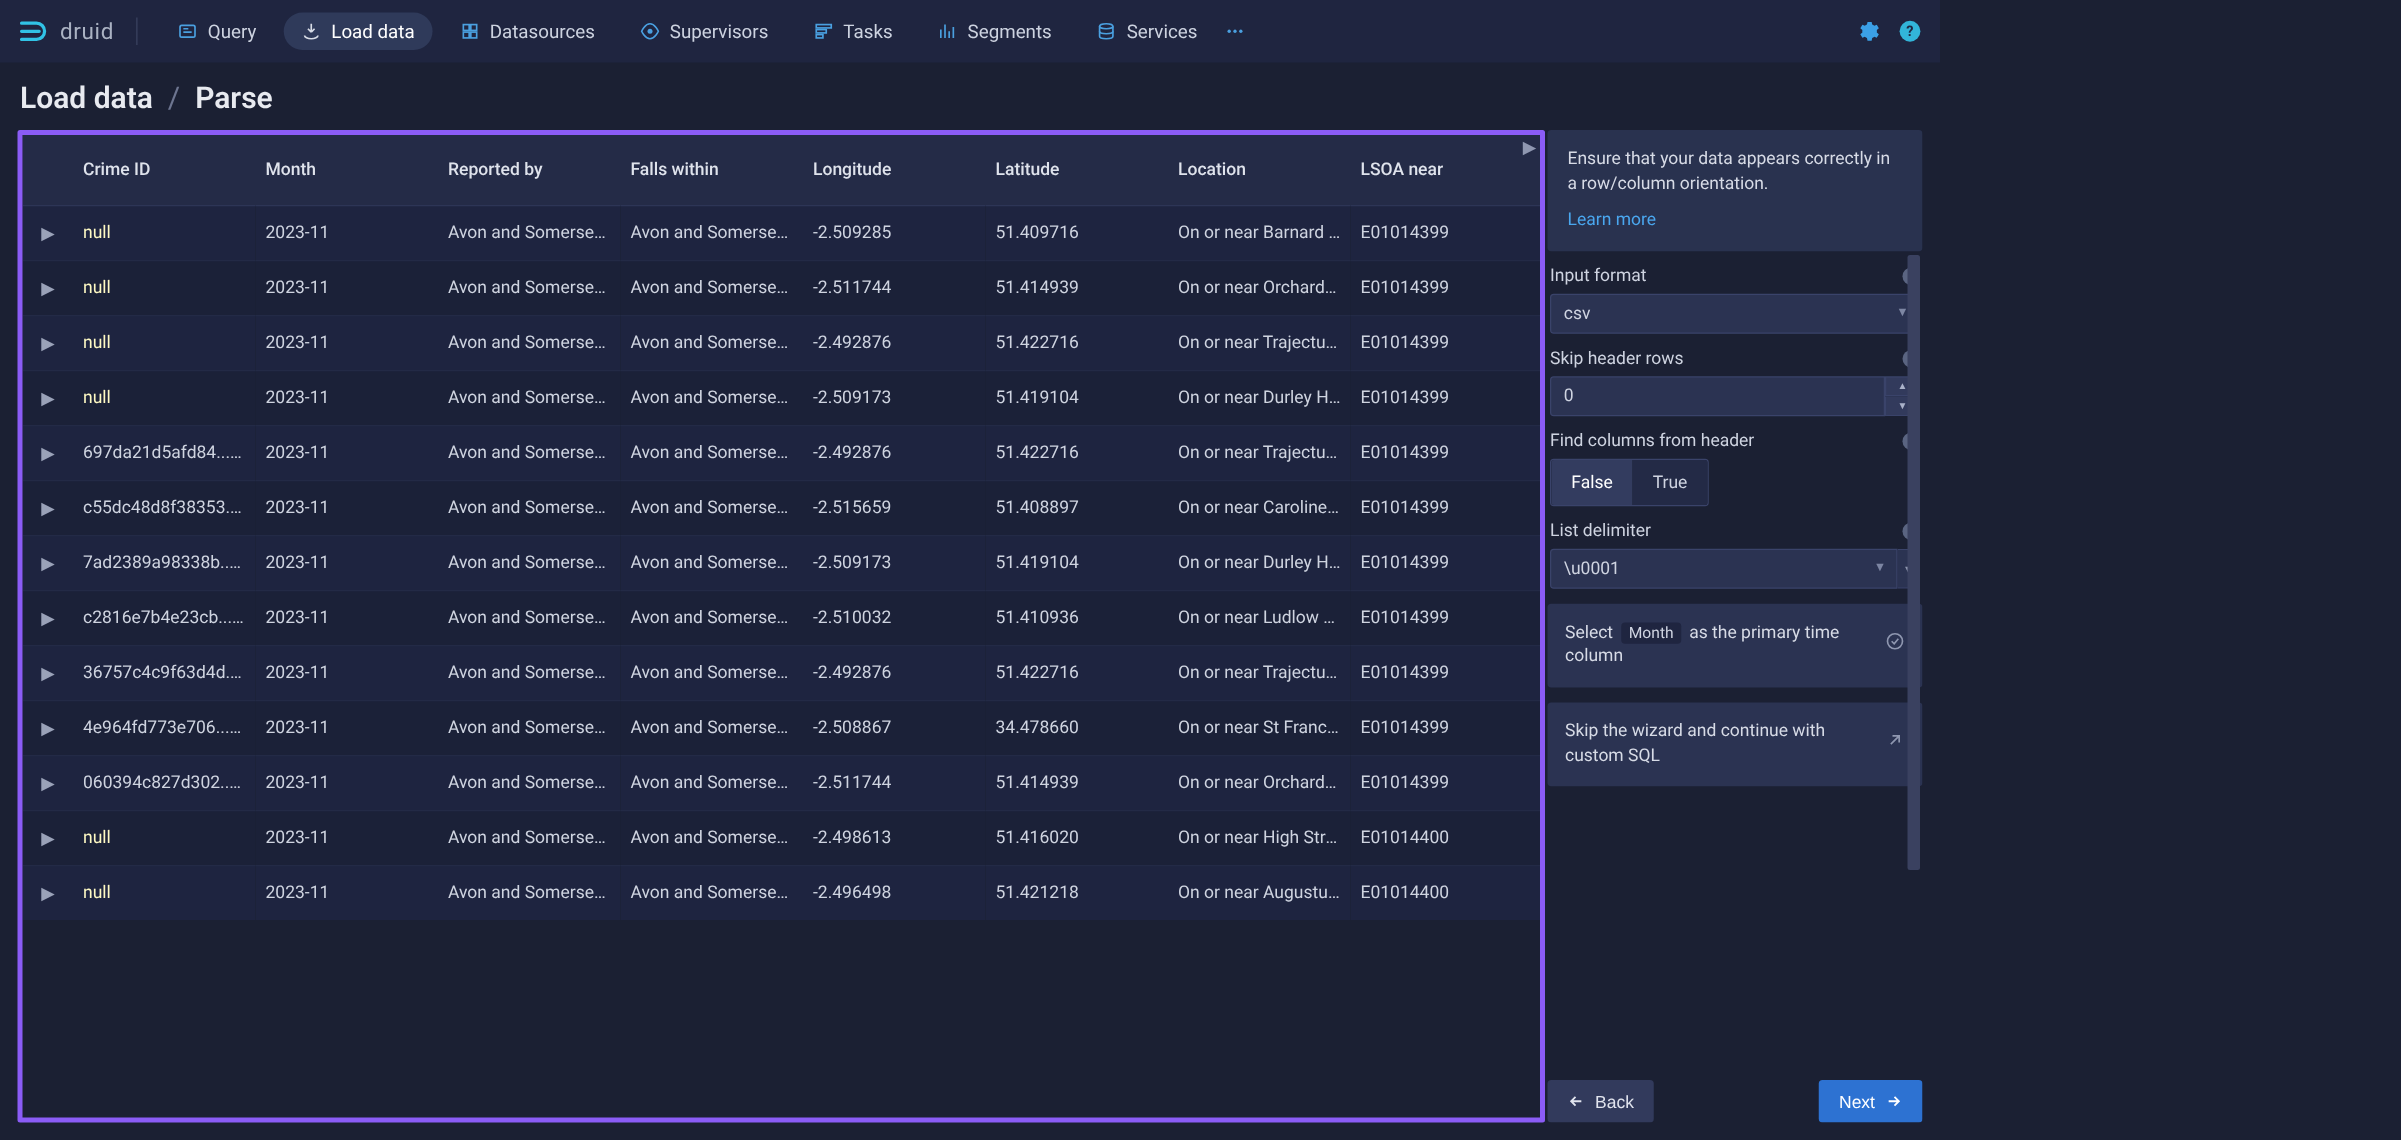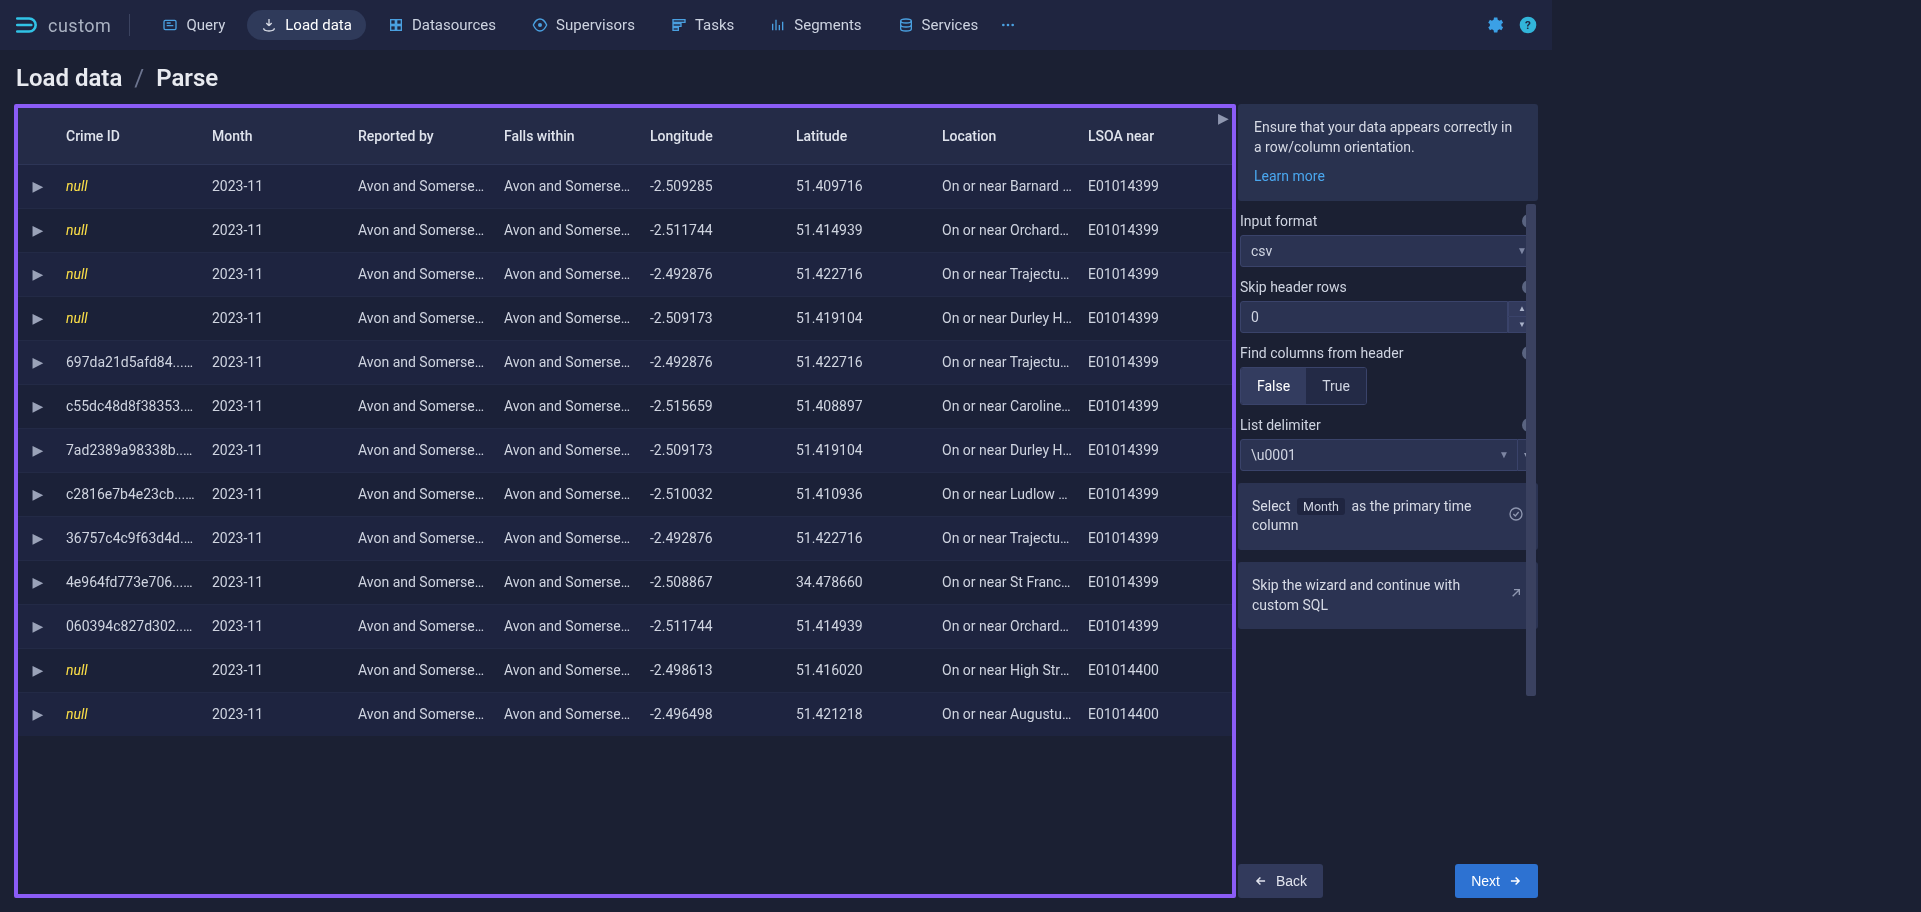--- a/index.html
+++ b/index.html
@@ -56,21 +56,21 @@
   }
   tbody tr { height: 44px; }
   tbody tr:nth-child(odd){ background:#1e2440; }
   tbody tr:nth-child(even){ background:#1b2138; }
   tbody td {
     padding: 10px 8px; font-size:14px; color:#cfd4e0;
     white-space:nowrap; overflow:hidden; text-overflow:ellipsis;
     border-top:1px solid #232a46;
   }
   .expcell { width:34px; text-align:center; color:#9aa2b8;}
-  .null { font-style: italic; color:#fde047; }
+  .null { color:#fef9c3; }
   .ellip { margin-left:2px; color:#b8bfd2;}
   .hscroll { height:17px; background:#1b2033; border-top:1px solid #2a3150; position:relative;}
   .hscroll .thumb { position:absolute; left:18px; top:3px; height:10px; width:55%; background:#3a4160; border-radius:2px;}
   .hscroll .arrow { position:absolute; top:0; width:17px; height:17px; display:flex; align-items:center; justify-content:center; color:#8f97b0; }
   .hscroll .arrow.left{ left:0;}
   .hscroll .arrow.right{ right:0;}
 
   
   .side {
     width: 302px; flex-shrink:0;
@@ -127,21 +127,21 @@
 </head>
 <body>
 
 <div class="app">
 
   <div class="header">
     <div class="logo">
       <svg viewBox="0 0 24 24">
           <path d="M3 6 H14 A6 6 0 0 1 14 18 H3 M3 12 H16" stroke="#31c3e6" stroke-width="2.4" fill="none" stroke-linecap="round"></path>
         </svg>
-      <span class="logo-text">custom</span>
+      <span class="logo-text">druid</span>
     </div>
     <div class="vsep"></div>
     <div class="nav" id="nav">
         <div class="nav-item">
           <span class="ico">
             <svg viewBox="0 0 24 24" fill="#4aa0e0">
               <rect x="3" y="5" width="18" height="14" rx="2" fill="none" stroke="#4aa0e0" stroke-width="2"></rect>
               <path d="M7 9h6M7 13h10" stroke="#4aa0e0" stroke-width="2"></path>
             </svg>
           </span>

